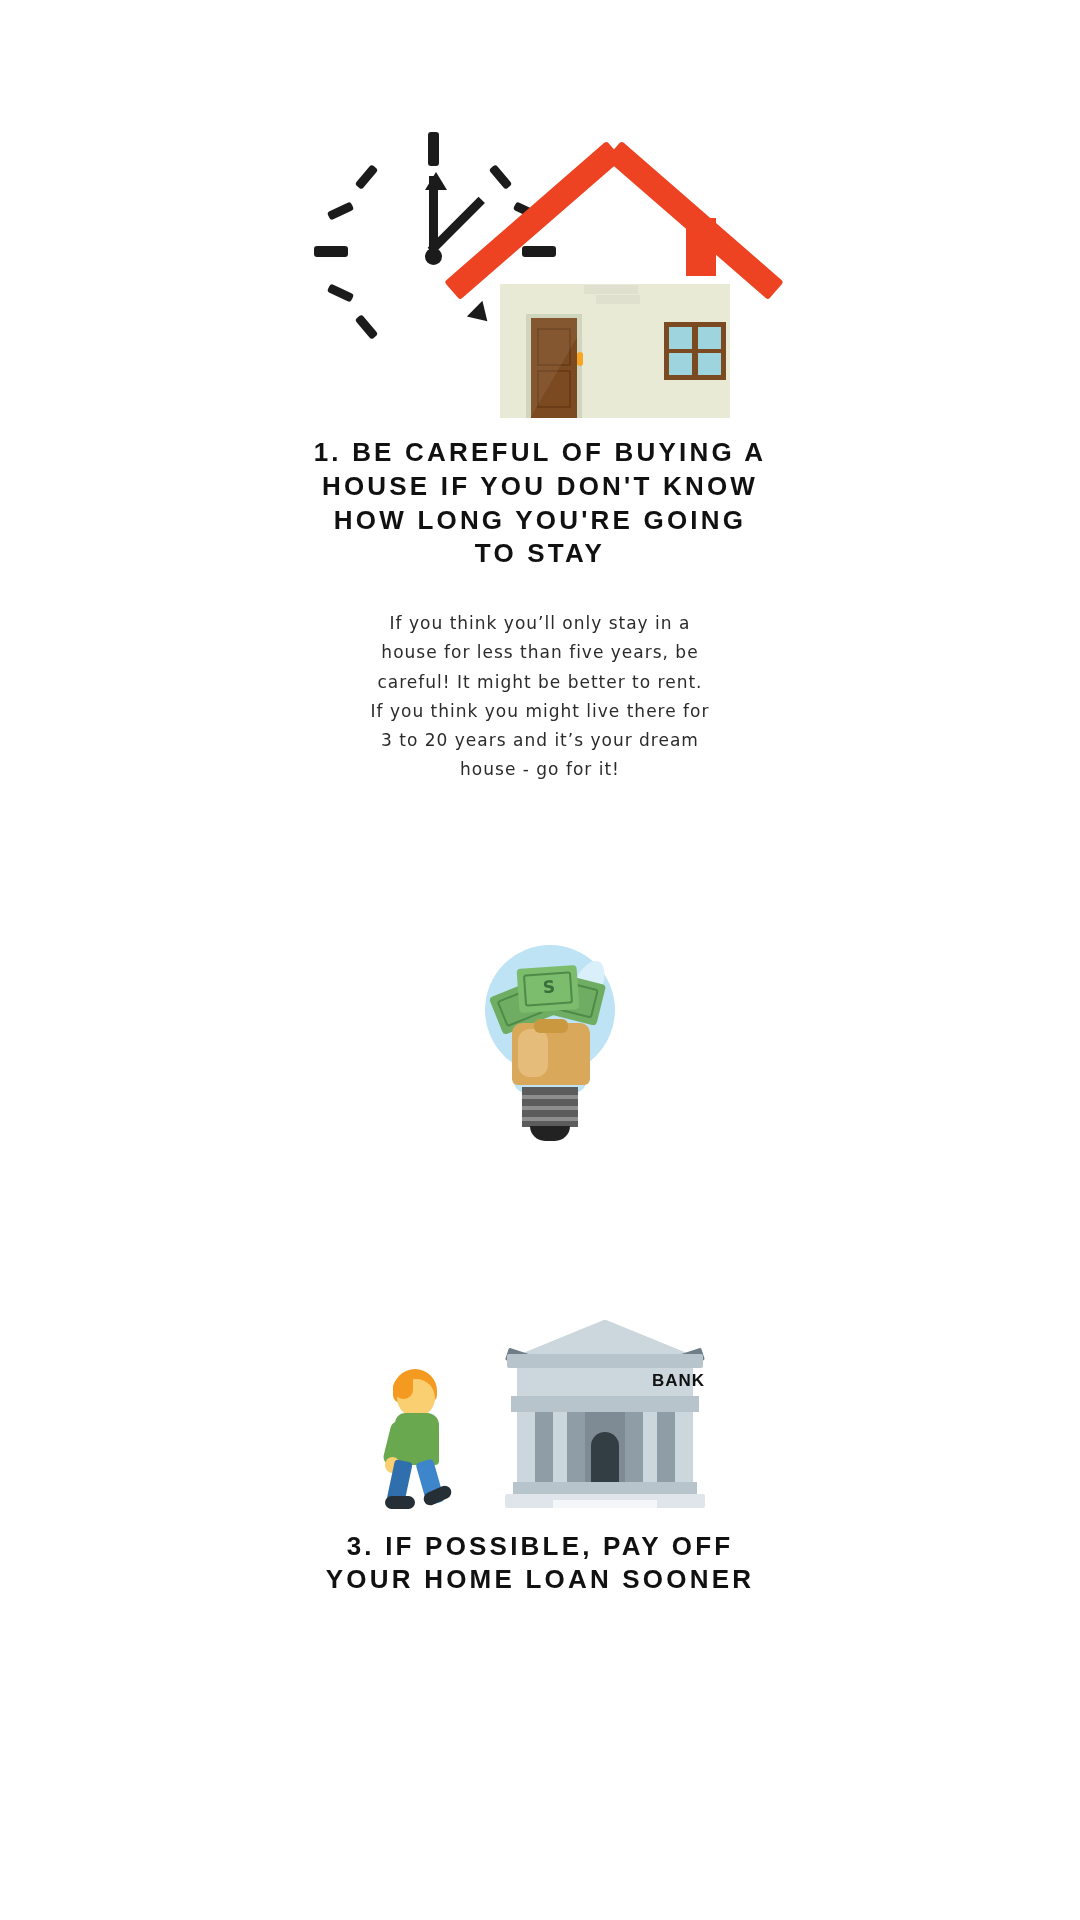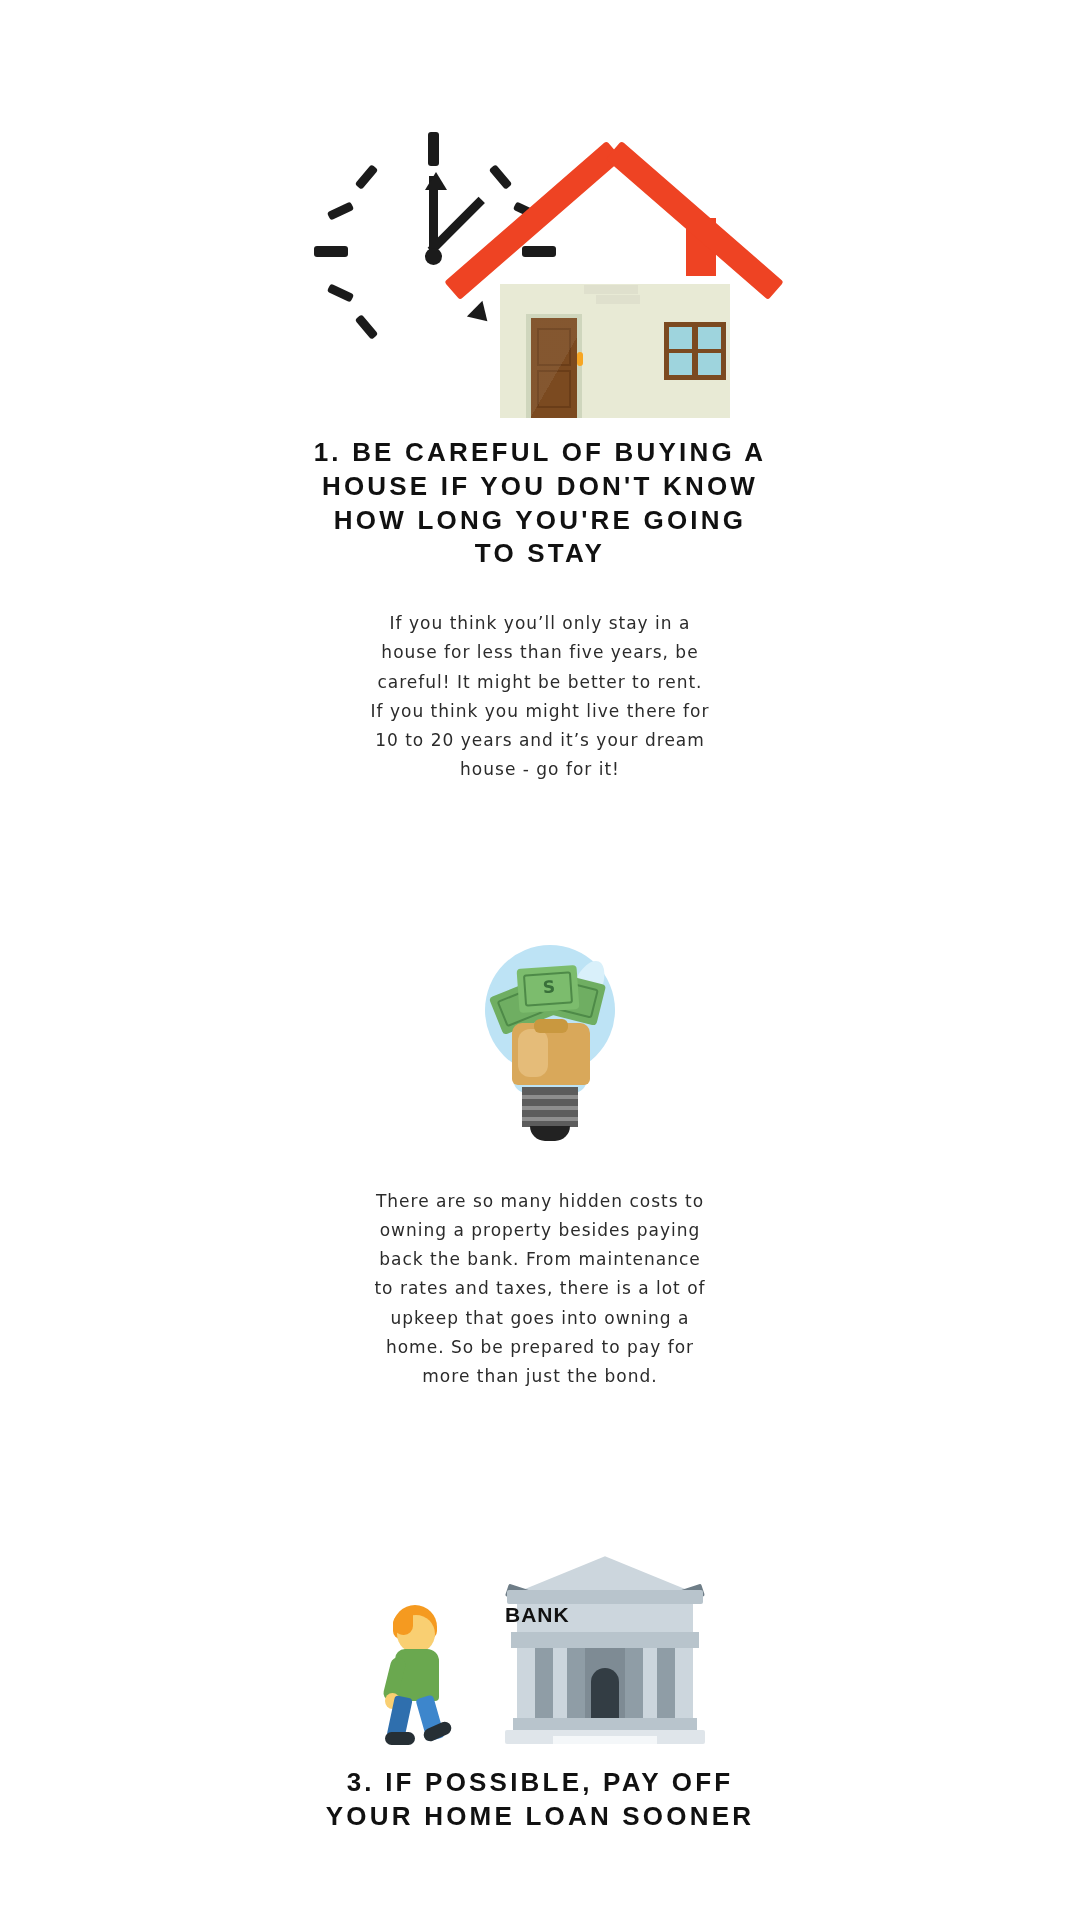--- a/index.html
+++ b/index.html
@@ -98,22 +98,22 @@
   .bank-door{position:absolute;left:86px;bottom:24px;width:28px;height:52px;background:#333d44;border-radius:14px 14px 0 0;}
   .bank-entab{position:absolute;left:6px;bottom:96px;width:188px;height:16px;background:#b8c4cc;}
   .bank-frieze{position:absolute;left:12px;bottom:112px;width:176px;height:28px;background:#ccd6dd;}
   .bank-cornice{position:absolute;left:2px;bottom:140px;width:196px;height:14px;background:#b8c4cc;border-radius:2px;}
   .ped-l{position:absolute;left:0px;bottom:148px;width:118px;height:13px;background:#6e7d87;
          transform-origin:left bottom;transform:rotate(18deg);border-radius:2px;}
   .ped-r{position:absolute;right:0px;bottom:148px;width:118px;height:13px;background:#6e7d87;
          transform-origin:right bottom;transform:rotate(-18deg);border-radius:2px;}
   .ped-fill{position:absolute;left:12px;bottom:152px;width:176px;height:36px;background:#ccd6dd;
             clip-path:polygon(50% 0,100% 100%,0 100%);}
-  .bank-text{position:absolute;left:0;bottom:117px;width:200px;text-align:left;
-             font-family:"Liberation Sans", sans-serif;font-weight:bold;font-size:21px;
+  .bank-text{position:absolute;left:0;bottom:117px;width:200px;text-align:right;
+             font-family:"Liberation Sans", sans-serif;font-weight:bold;font-size:17px;
              letter-spacing:1px;color:#111;}
 
   .person{position:absolute;left:4px;bottom:0;width:90px;height:145px;}
   .p-hair{position:absolute;left:14px;top:6px;width:44px;height:34px;background:#f59a20;border-radius:22px 22px 8px 8px;}
   .p-head{position:absolute;left:18px;top:16px;width:38px;height:38px;background:#f9cf72;border-radius:50%;}
   .p-hair2{position:absolute;left:14px;top:14px;width:20px;height:22px;background:#f59a20;border-radius:12px 0 10px 12px;}
   .p-body{position:absolute;left:16px;top:50px;width:44px;height:52px;background:#6aa84f;border-radius:10px 12px 4px 4px;}
   .p-arm{position:absolute;left:8px;top:58px;width:15px;height:44px;background:#6aa84f;
          border-radius:8px;transform:rotate(14deg);}
   .p-hand{position:absolute;left:6px;top:94px;width:15px;height:16px;background:#f9cf72;border-radius:50%;}
@@ -171,21 +171,21 @@
         <div class="win-frame">
           <div class="win-glass" style="left:5px;top:5px;width:23px;height:22px;"></div>
           <div class="win-glass" style="right:5px;top:5px;width:23px;height:22px;"></div>
           <div class="win-glass" style="left:5px;bottom:5px;width:23px;height:22px;"></div>
           <div class="win-glass" style="right:5px;bottom:5px;width:23px;height:22px;"></div>
         </div>
       </div>
     </div>
 
     <div class="heading">1. BE CAREFUL OF BUYING A HOUSE IF YOU DON'T KNOW HOW LONG YOU'RE GOING TO STAY</div>
-    <div class="body-copy">If you think you’ll only stay in a house for less than five years, be careful! It might be better to rent. If you think you might live there for 10 to 20 years and it’s your dream house - go for it!</div>
+    <div class="body-copy">If you think you’ll only stay in a house for less than five years, be careful! It might be better to rent. If you think you might live there for 3 to 20 years and it’s your dream house - go for it!</div>
   </div>
 
   <div class="section" id="sec2">
 
     <div class="art">
       <div class="bulb">
         <div class="bulb-glass"></div>
         <div class="bulb-neck"></div>
         <div class="bulb-gloss"></div>
 
@@ -207,21 +207,20 @@
         <div class="sack-tie"></div>
 
         <div class="bulb-base"></div>
         <div class="bulb-ridge" style="top:150px;"></div>
         <div class="bulb-ridge" style="top:161px;"></div>
         <div class="bulb-ridge" style="top:172px;"></div>
         <div class="bulb-tip"></div>
       </div>
     </div>
 
-    <div class="body-copy">There are so many hidden costs to owning a property besides paying back the bank. From maintenance to rates and taxes, there is a lot of upkeep that goes into owning a home. So be prepared to pay for more than just the bond.</div>
   </div>
 
   <div class="section" id="sec3">
 
     <div class="art">
 
       <div class="person">
         <div class="p-hair"></div>
         <div class="p-head"></div>
         <div class="p-hair2"></div>

